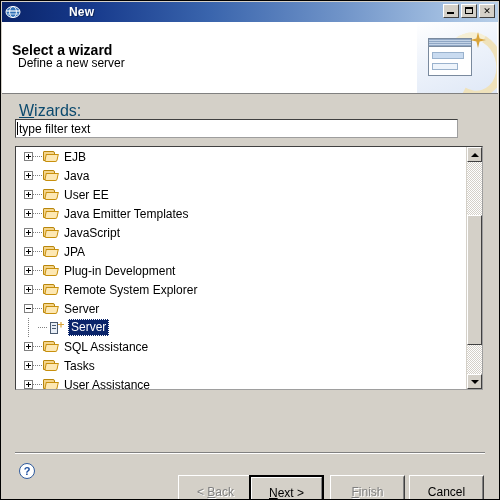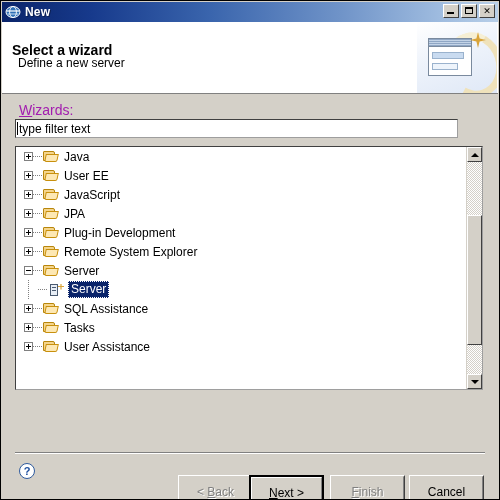--- a/index.html
+++ b/index.html
@@ -24,20 +24,21 @@
   
   .titlebar {
     position: absolute;
     left: 1px; top: 1px;
     width: 496px;
     height: 20px;
     background: linear-gradient(to right, #0a246a 0%, #173a8c 18%, #3a65ad 42%, #6f93c8 68%, #9ebbdf 88%, #b8cfe8 100%);
     display: flex;
     align-items: center;
     overflow: hidden;
+    gap: 44px;
   }
   .title-icon {
     width: 16px; height: 16px;
     margin-left: 3px;
     margin-right: 4px;
     flex: 0 0 auto;
     position: relative;
   }
   .title-text {
     color: #ffffff;
@@ -167,22 +168,22 @@
   .body-area {
     position: absolute;
     left: 1px; top: 93px;
     width: 496px;
     height: 405px;
     background: #d4d0c8;
   }
   .wizards-label {
     position: absolute;
     left: 17px; top: 8px;
-    font-size: 14px;
-    color: #a21caf;
+    font-size: 16px;
+    color: #0c4a6e;
   }
   .wizards-label u { text-decoration: underline; }
 
   .filter-field {
     position: absolute;
     left: 13px; top: 25px;
     width: 443px; height: 19px;
     box-sizing: border-box;
     background: #ffffff;
     border: 1px solid #404040;
@@ -518,33 +519,57 @@
           <div class="tree-row">
             <span class="expander">
               <i class="h"></i>
               <i class="v"></i>
             </span>
             <span class="dots"></span>
             <span class="folder">
               <i class="back"></i>
               <i class="front"></i>
             </span>
+            <span class="row-label">EJB</span>
+          </div>
+          <div class="tree-row">
+            <span class="expander">
+              <i class="h"></i>
+              <i class="v"></i>
+            </span>
+            <span class="dots"></span>
+            <span class="folder">
+              <i class="back"></i>
+              <i class="front"></i>
+            </span>
             <span class="row-label">Java</span>
           </div>
           <div class="tree-row">
             <span class="expander">
               <i class="h"></i>
               <i class="v"></i>
             </span>
             <span class="dots"></span>
             <span class="folder">
               <i class="back"></i>
               <i class="front"></i>
             </span>
             <span class="row-label">User EE</span>
+          </div>
+          <div class="tree-row">
+            <span class="expander">
+              <i class="h"></i>
+              <i class="v"></i>
+            </span>
+            <span class="dots"></span>
+            <span class="folder">
+              <i class="back"></i>
+              <i class="front"></i>
+            </span>
+            <span class="row-label">Java Emitter Templates</span>
           </div>
           <div class="tree-row">
             <span class="expander">
               <i class="h"></i>
               <i class="v"></i>
             </span>
             <span class="dots"></span>
             <span class="folder">
               <i class="back"></i>
               <i class="front"></i>

